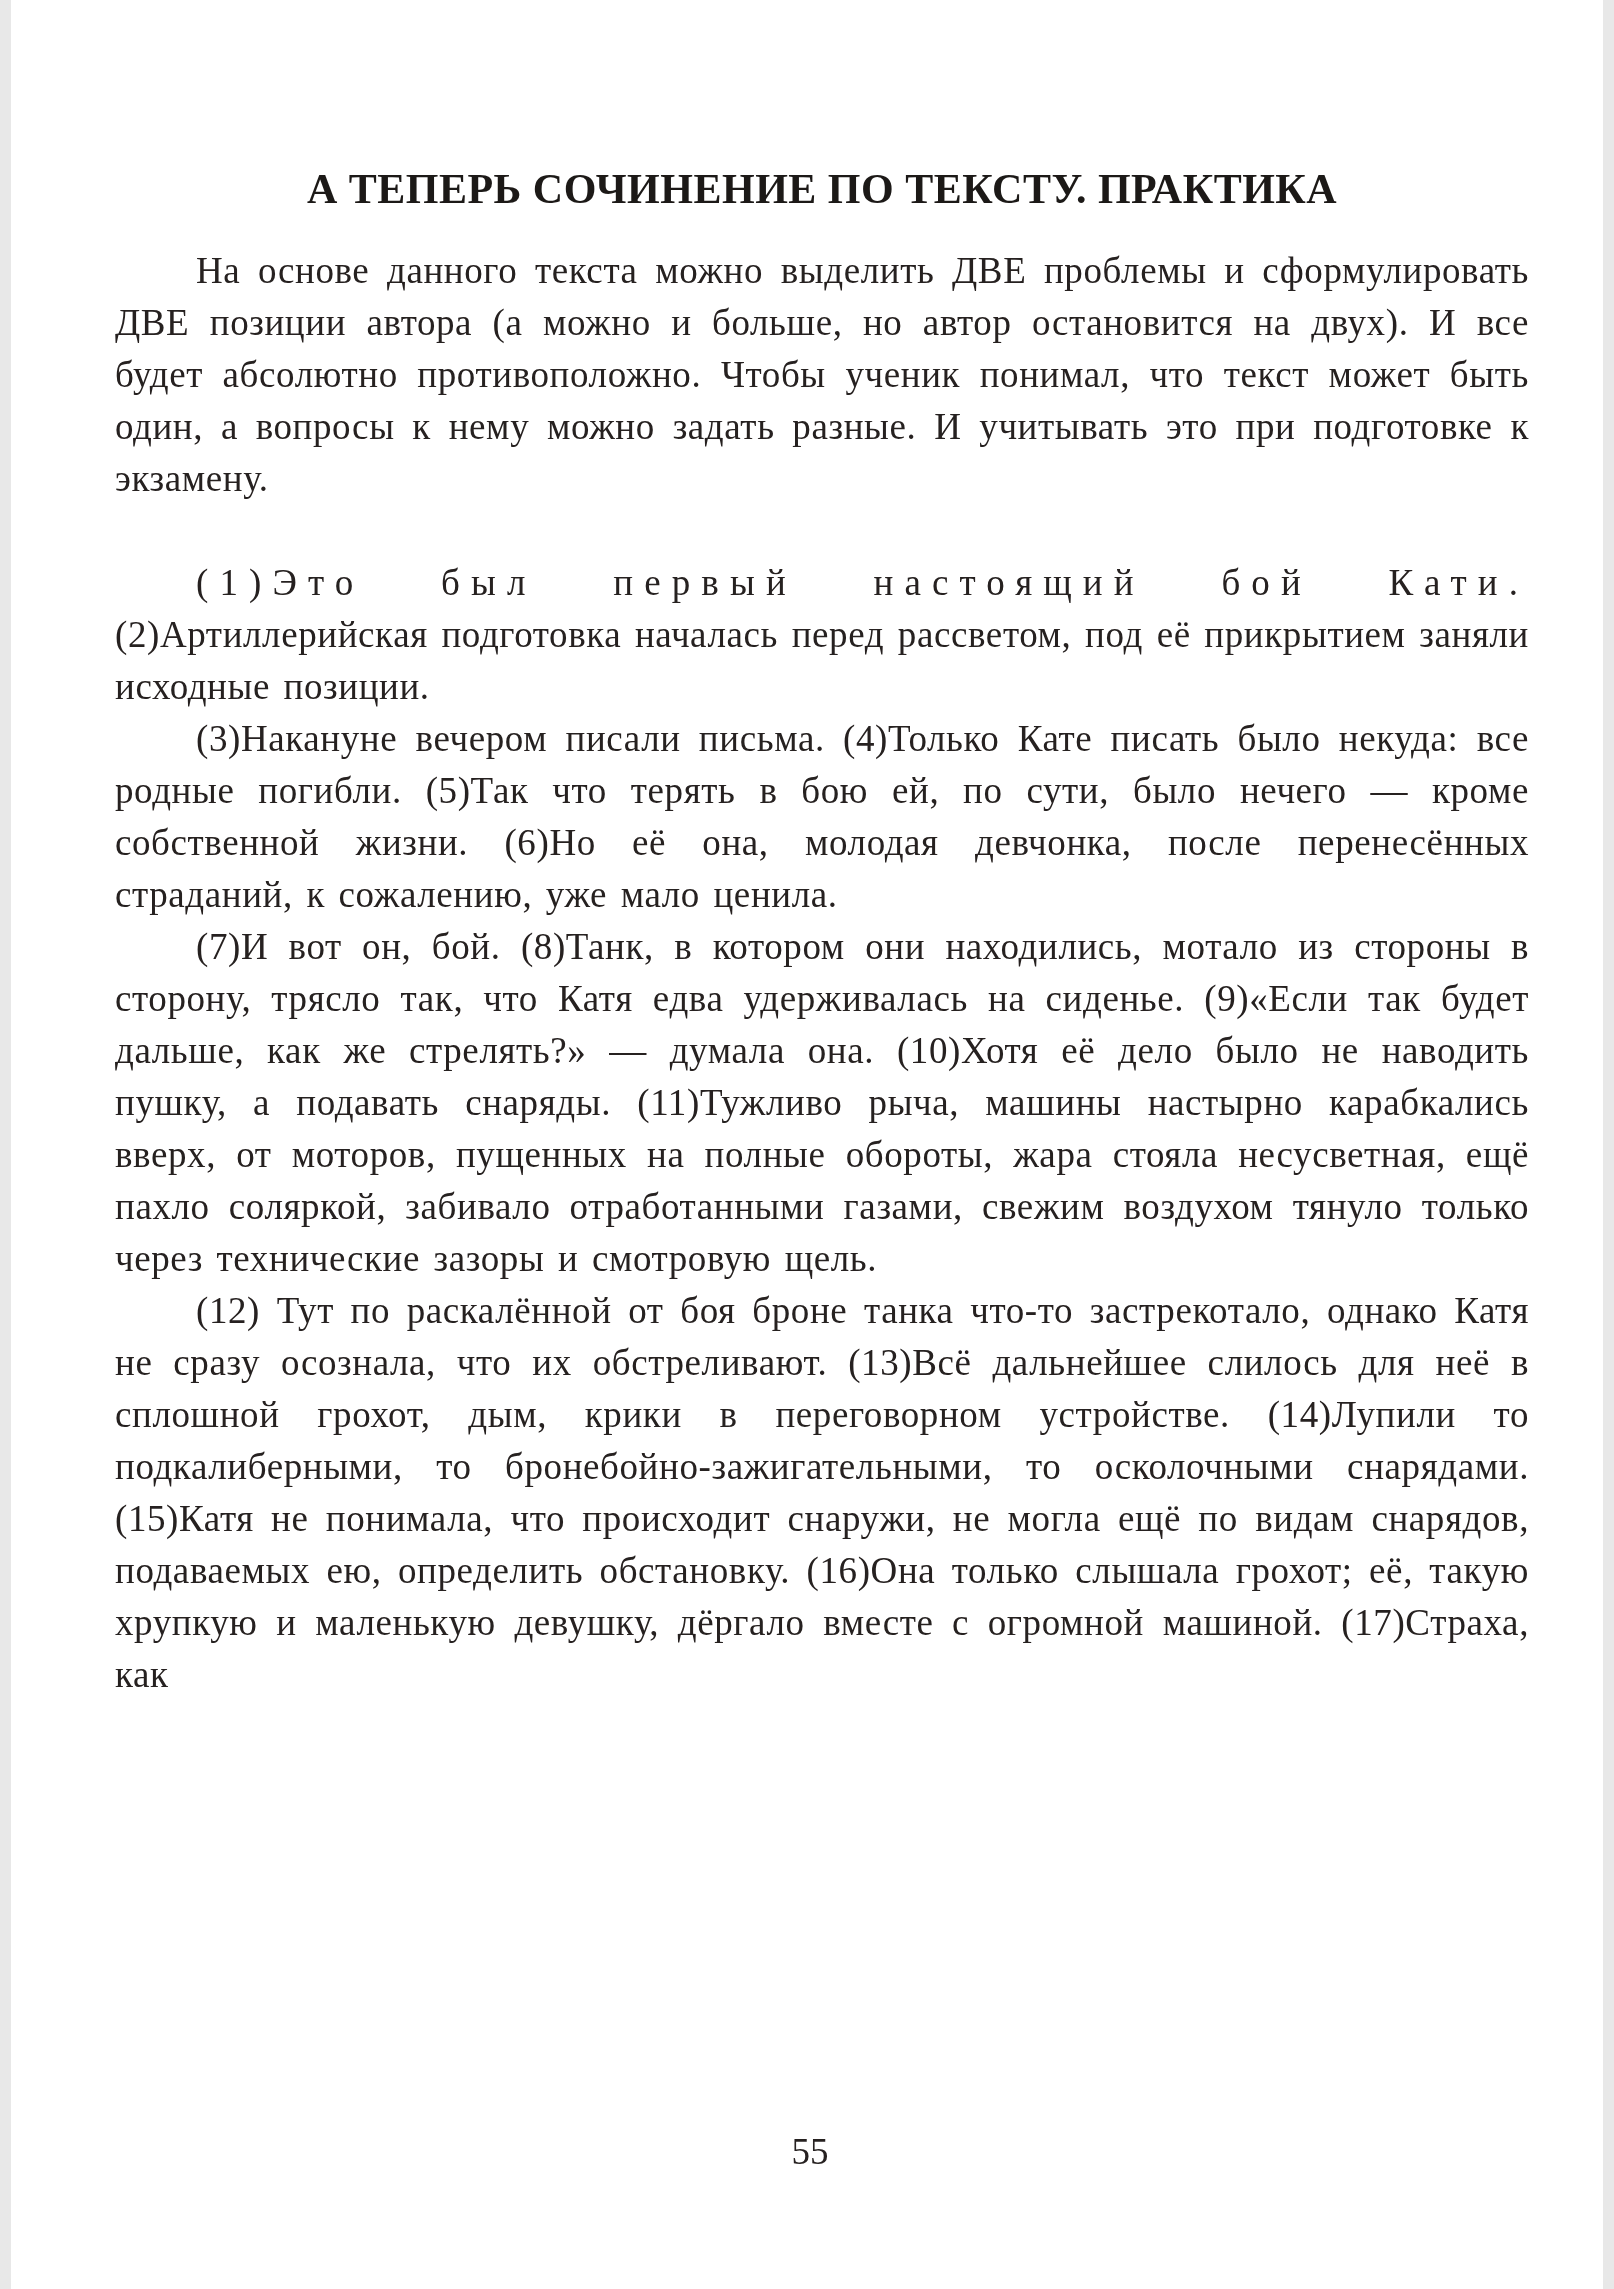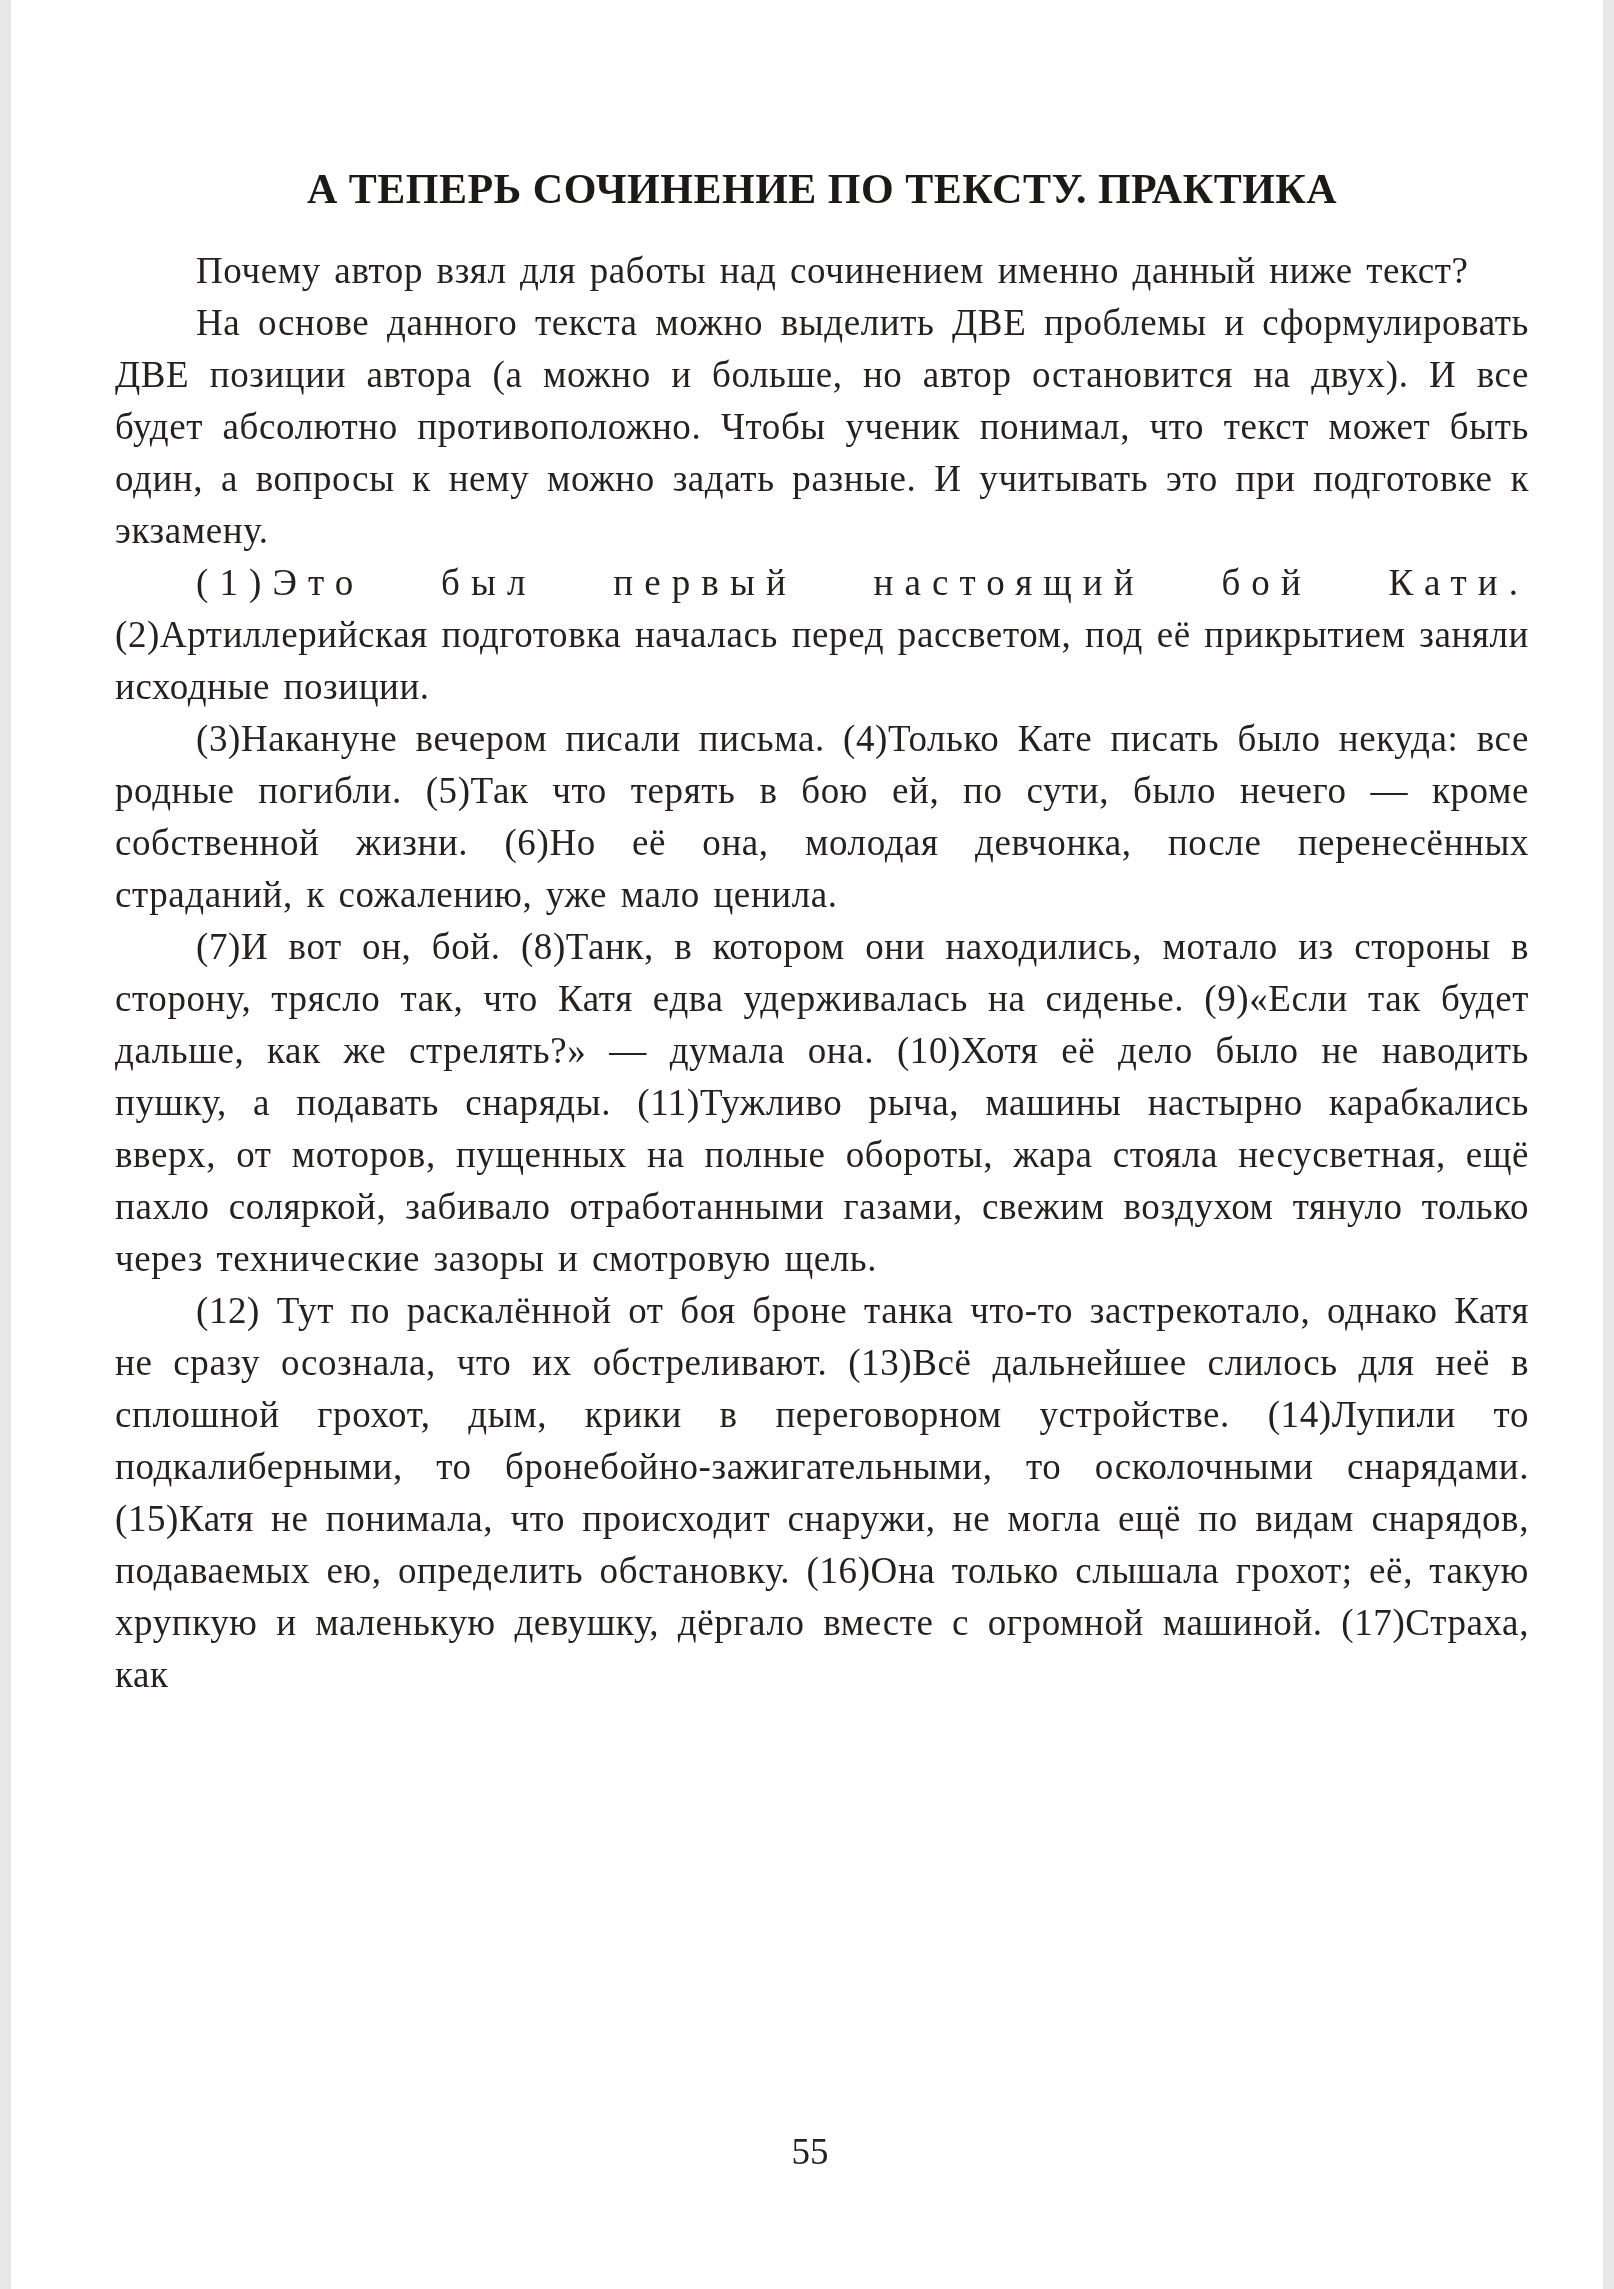--- a/index.html
+++ b/index.html
@@ -36,20 +36,21 @@
     margin: 0;
     text-align: justify;
     text-indent: 81px;
     font-size: 37px;
     line-height: 52px;
     letter-spacing: 0.6px;
     word-spacing: 3.7px;
     color: #262120;
   }
   .passage {
+    margin-top: 52px;
   }
   .lead {
     letter-spacing: 0.30em;
   }
   .footer {
     position: absolute;
     left: 6px;
     right: 0;
     top: 2130px;
     text-align: center;
@@ -58,21 +59,20 @@
   }
 </style>
 </head>
 <body>
 
 <div class="page">
   <div class="content">
 
     <h1 class="title">А ТЕПЕРЬ СОЧИНЕНИЕ ПО ТЕКСТУ. ПРАКТИКА</h1>
 
-    <p class="para">Почему автор взял для работы над сочинением именно данный ниже текст?</p>
 
     <p class="para">На основе данного текста можно выделить ДВЕ проблемы и сформулировать ДВЕ позиции автора (а можно и больше, но автор остановится на двух). И все будет абсолютно противоположно. Чтобы ученик понимал, что текст может быть один, а вопросы к нему можно задать разные. И учитывать это при подготовке к экзамену.</p>
 
     <div class="passage">
 
       <p class="para"><span class="lead">(1)Это был первый настоящий бой Кати.</span><span> (2)Артиллерийская подготовка началась перед рассветом, под её прикрытием заняли исходные позиции.</span></p>
 
       <p class="para">(3)Накануне вечером писали письма. (4)Только Кате писать было некуда: все родные погибли. (5)Так что терять в бою ей, по сути, было нечего — кроме собственной жизни. (6)Но её она, молодая девчонка, после перенесённых страданий, к сожалению, уже мало ценила.</p>
 
       <p class="para">(7)И вот он, бой. (8)Танк, в котором они находились, мотало из стороны в сторону, трясло так, что Катя едва удерживалась на сиденье. (9)«Если так будет дальше, как же стрелять?» — думала она. (10)Хотя её дело было не наводить пушку, а подавать снаряды. (11)Тужливо рыча, машины настырно карабкались вверх, от моторов, пущенных на полные обороты, жара стояла несусветная, ещё пахло соляркой, забивало отработанными газами, свежим воздухом тянуло только через технические зазоры и смотровую щель.</p>

